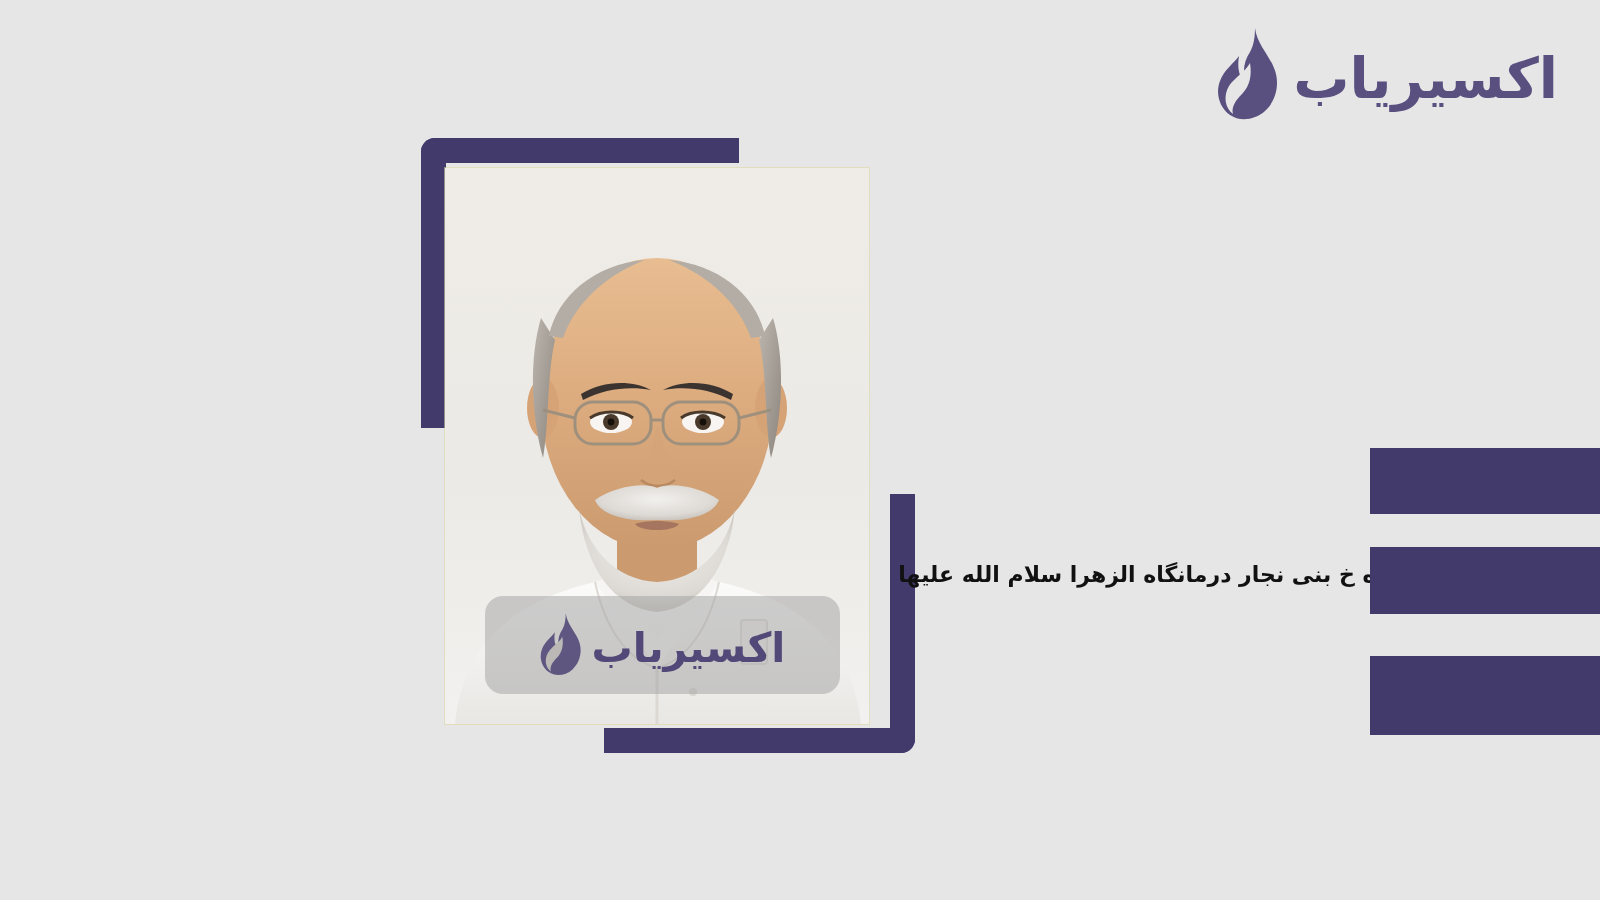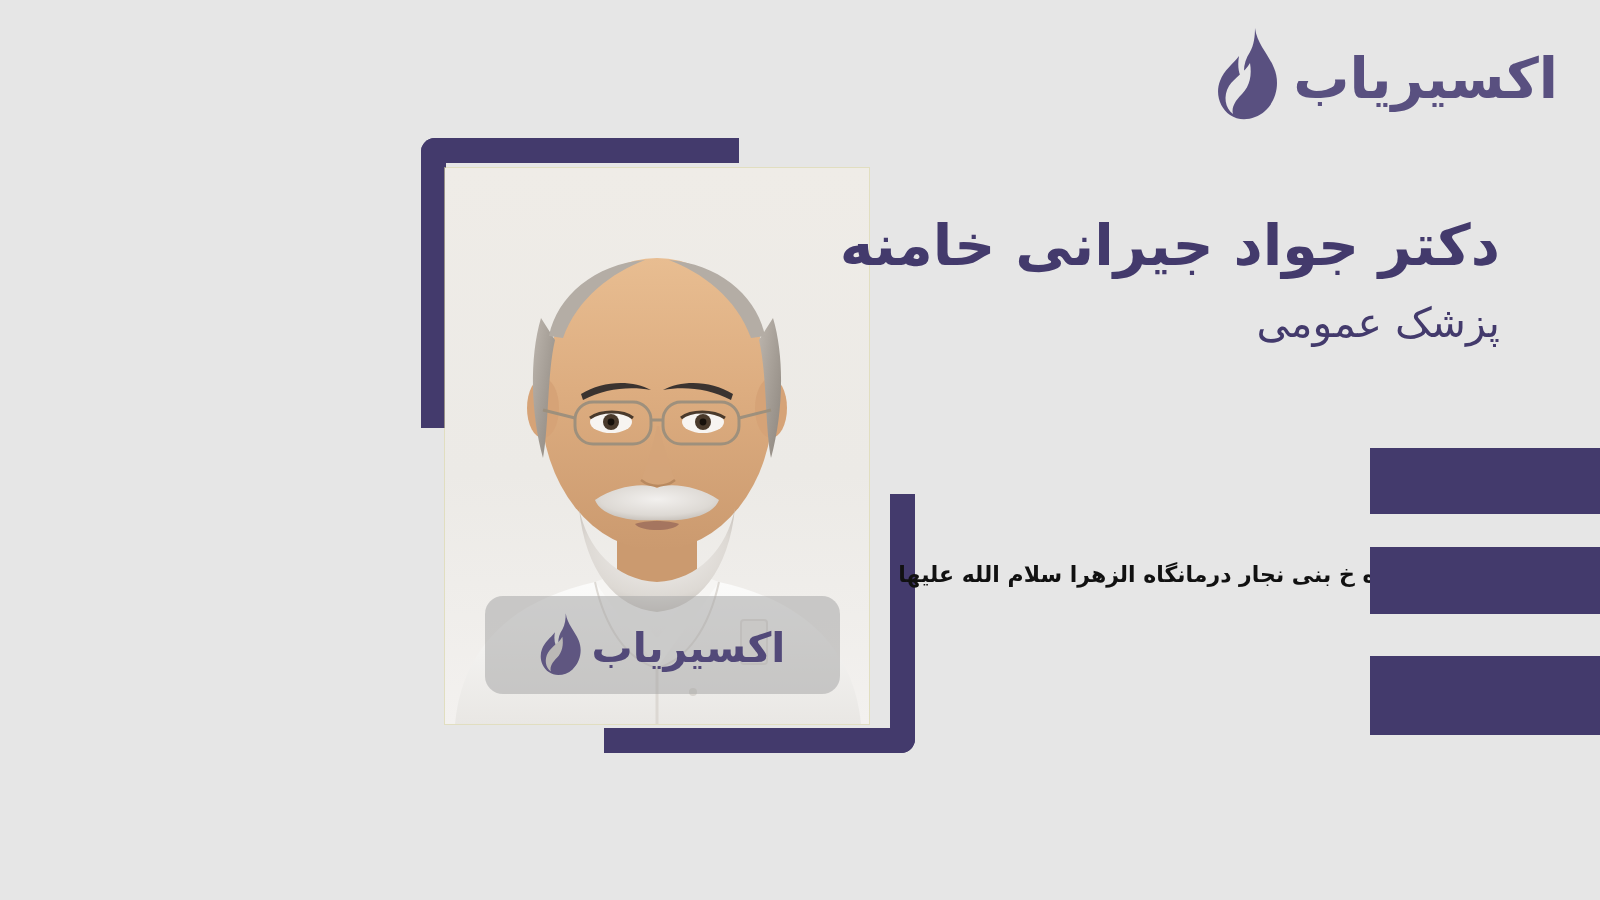--- a/index.html
+++ b/index.html
@@ -281,24 +281,20 @@
       <span class="flame">
         <svg class="flame" viewBox="0 0 62 94" xmlns="http://www.w3.org/2000/svg" aria-hidden="true">
           <path d="M38 0 C40 16 52 27 57 40 C63 54 60 72 48 83 C38 92 23 94 13 87 C3 80 -2 66 3 53 C7 42 16 36 22 28 C20 40 22 49 29 56 C25 44 27 33 33 24 C37 17 38 8 38 0 Z" fill="#4c4375"></path>
           <path d="M33 35 C35 47 33 58 25 66 C19 72 14 79 16 86 C8 80 6 68 12 58 C18 49 28 44 33 35 Z" fill="#b9b6b4"></path>
         </svg>
       </span>
       <span class="wordmark">اکسیریاب</span>
     </div>
   </div>
 
-  <div class="info-col">
-    <h1 class="doctor-name">دکتر جواد جیرانی خامنه</h1>
-    <p class="doctor-specialty">پزشک عمومی</p>
-  </div>
 
   <div class="doctor-address">کرج میانجاده خ بنی نجار درمانگاه الزهرا سلام الله علیها</div>
 
   <div class="bar bar-1"></div>
   <div class="bar bar-2"></div>
   <div class="bar bar-3"></div>
 
 </div>
 
 </body></html>

